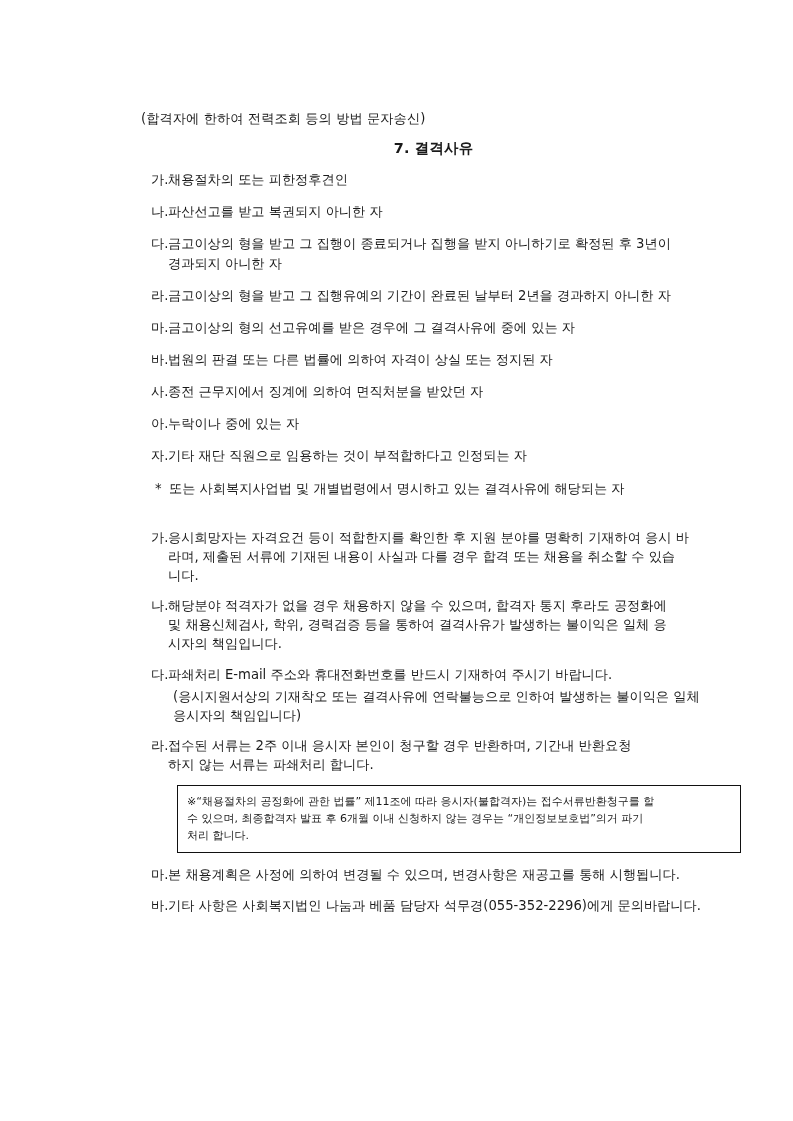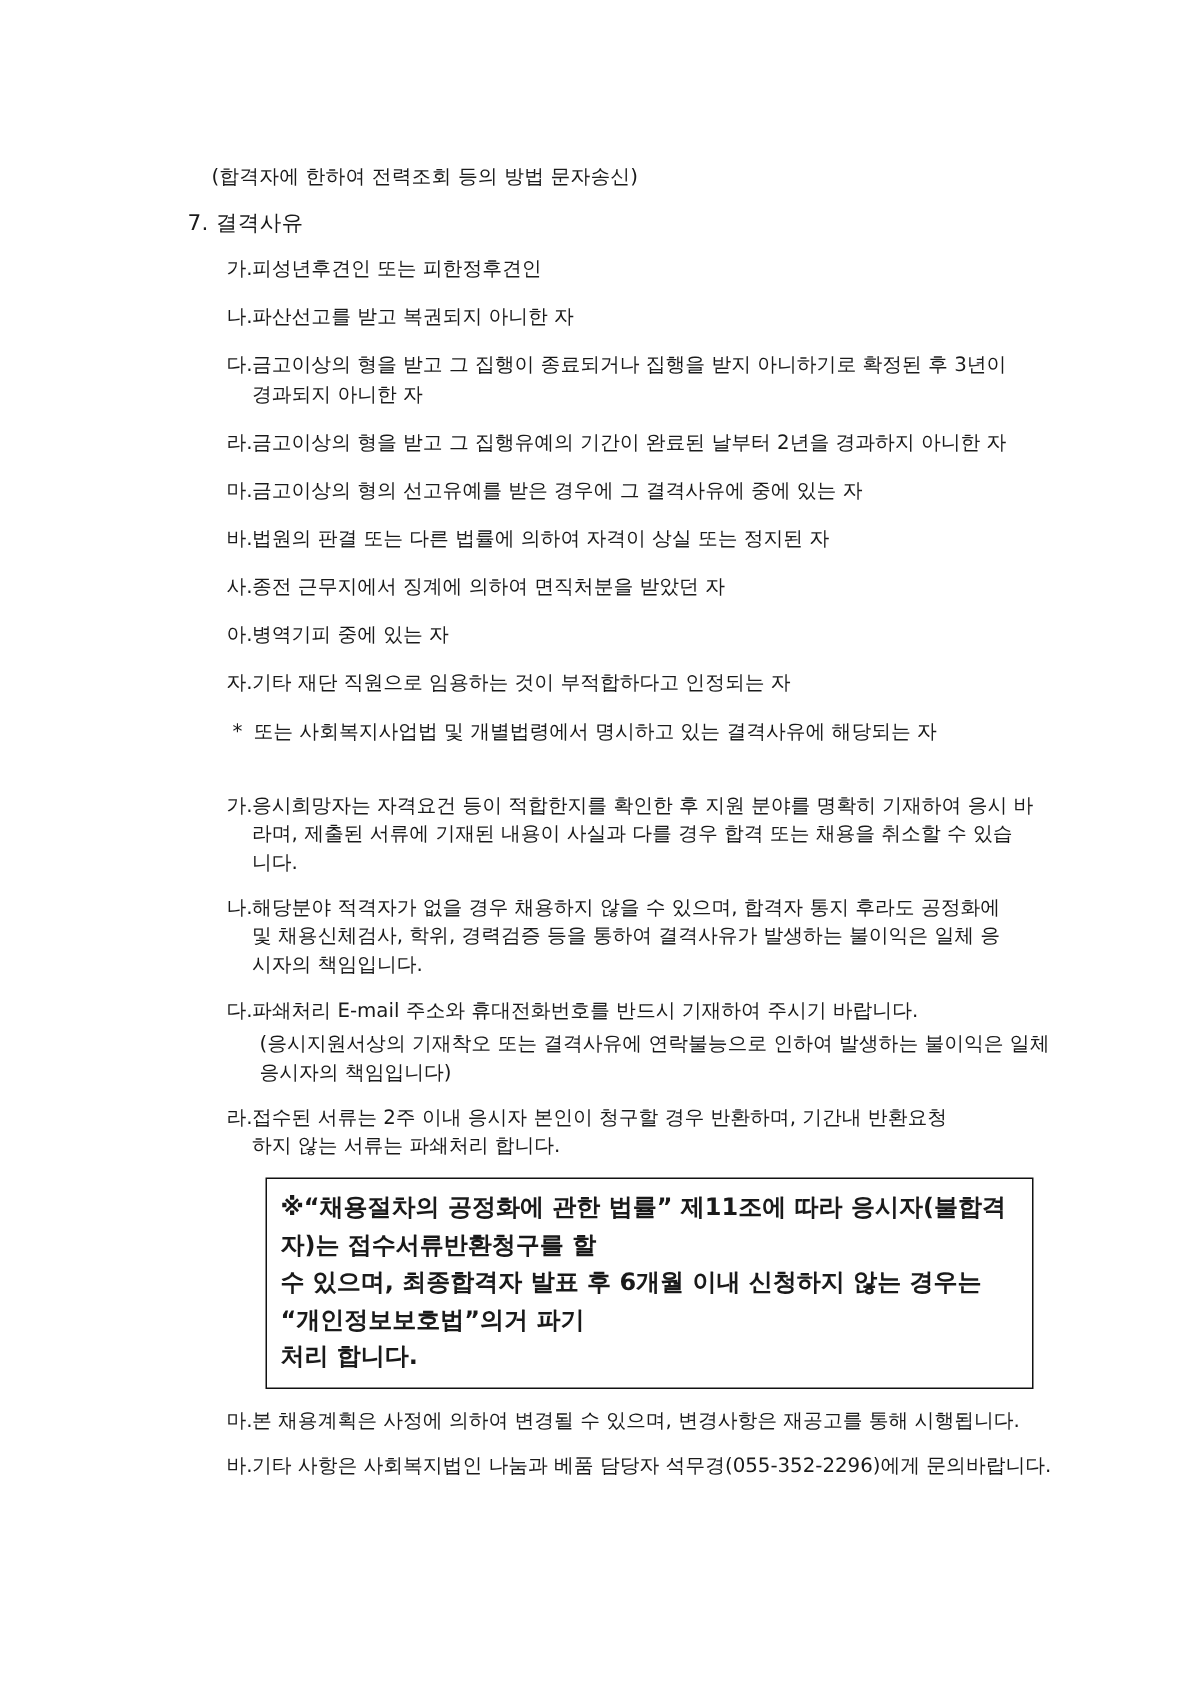--- a/index.html
+++ b/index.html
@@ -34,23 +34,24 @@
   .preline {
     margin-bottom: 14px;
     margin-left: 16px;
     font-size: 13.2px;
   }
   .section {
     margin-top: 0;
   }
   .section-title {
     font-size: 14.4px;
-    font-weight: normal;
+    font-weight: bold;
     margin: 0 0 12px 0;
     letter-spacing: 0.2px;
+    text-align: center;
   }
   .items {
     margin: 0;
     padding: 0;
     list-style: none;
   }
   .item {
     display: flex;
     align-items: flex-start;
     margin: 0 0 13px 0;
@@ -84,47 +85,46 @@
   .section8 {
     margin-top: 30px;
   }
   .section8 .item {
     margin-bottom: 11px;
   }
   .notebox {
     border: 1px solid #111;
     margin: 10px 0 12px 52px;
     padding: 7px 9px 8px 9px;
-    width: 512px;
+    width: 564px;
     box-sizing: border-box;
-    font-size: 16px;
+    font-size: 11px;
     line-height: 1.55;
     white-space: pre-line;
-    font-weight: bold;
   }
   .tail-item {
     display: flex;
     align-items: flex-start;
     margin: 0 0 11px 0;
     padding-left: 26px;
   }
 </style>
 </head>
 <body>
 
 <div class="page">
 
   <div class="preline line">(합격자에 한하여 전력조회 등의 방법 문자송신)</div>
 
   <div class="section">
     <div class="section-title">7. 결격사유</div>
     <ul class="items">
       <li class="item">
         <span class="item-marker">가.</span>
-        <span class="item-text">피성년후견인 또는 피한정후견인</span>
+        <span class="item-text">채용절차의 또는 피한정후견인</span>
       </li>
       <li class="item">
         <span class="item-marker">나.</span>
         <span class="item-text">파산선고를 받고 복권되지 아니한 자</span>
       </li>
       <li class="item">
         <span class="item-marker">다.</span>
         <span class="item-text">금고이상의 형을 받고 그 집행이 종료되거나 집행을 받지 아니하기로 확정된 후 3년이
 경과되지 아니한 자</span>
       </li>
@@ -139,21 +139,21 @@
       <li class="item">
         <span class="item-marker">바.</span>
         <span class="item-text">법원의 판결 또는 다른 법률에 의하여 자격이 상실 또는 정지된 자</span>
       </li>
       <li class="item">
         <span class="item-marker">사.</span>
         <span class="item-text">종전 근무지에서 징계에 의하여 면직처분을 받았던 자</span>
       </li>
       <li class="item">
         <span class="item-marker">아.</span>
-        <span class="item-text">병역기피 중에 있는 자</span>
+        <span class="item-text">누락이나 중에 있는 자</span>
       </li>
       <li class="item">
         <span class="item-marker">자.</span>
         <span class="item-text">기타 재단 직원으로 임용하는 것이 부적합하다고 인정되는 자</span>
       </li>
       <li class="item note">
         <span class="item-marker">*</span>
         <span class="item-text">또는 사회복지사업법 및 개별법령에서 명시하고 있는 결격사유에 해당되는 자</span>
       </li>
     </ul>

